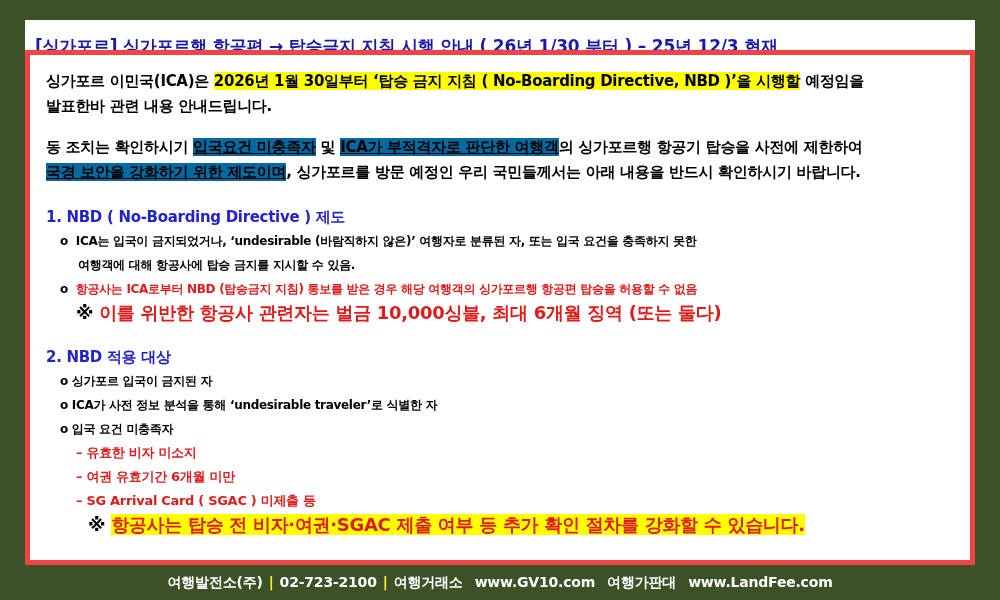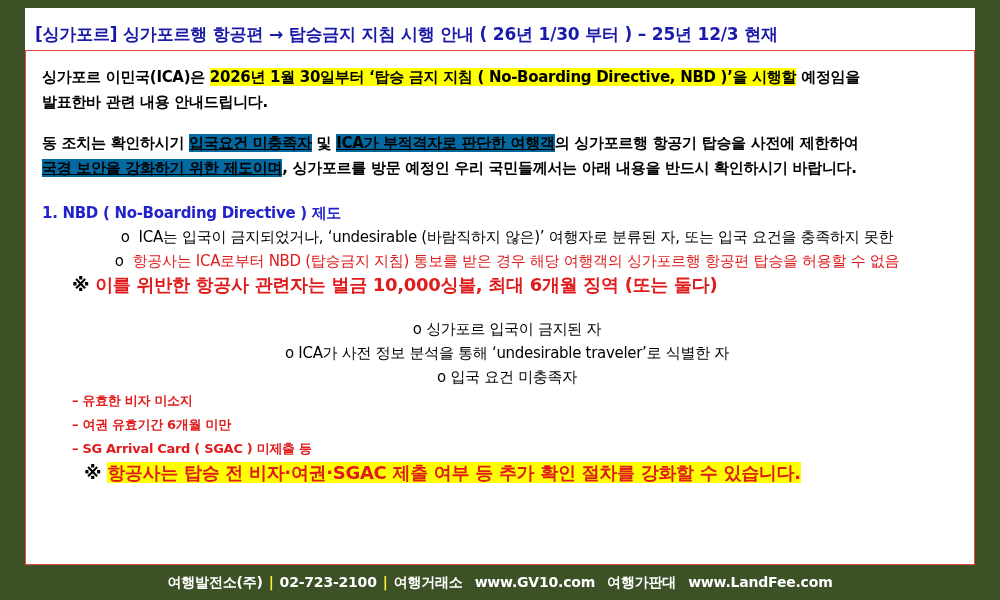--- a/index.html
+++ b/index.html
@@ -18,21 +18,21 @@
     position: relative;
     width: 1000px;
     height: 600px;
     box-sizing: border-box;
   }
 
   
   .title-bar {
     position: absolute;
     left: 25px;
-    top: 8px;
+    top: 20px;
     width: 950px;
     height: 53px;
     background: #ffffff;
     display: flex;
     align-items: center;
     box-sizing: border-box;
   }
   .title-text {
     font-size: 17px;
     font-weight: bold;
@@ -43,21 +43,21 @@
   }
 
   
   .content {
     position: absolute;
     left: 25px;
     top: 50px;
     width: 950px;
     height: 515px;
     background: #ffffff;
-    border: 1px solid #ef4444;
+    border: 5px solid #ef4444;
     box-sizing: border-box;
     padding: 14px 16px 0 16px;
   }
 
   
   .para {
     font-size: 15px;
     font-weight: bold;
     color: #000000;
     line-height: 25px;
@@ -78,28 +78,27 @@
   .sec-head {
     font-size: 15px;
     font-weight: bold;
     color: #2323cc;
     line-height: 24px;
     letter-spacing: -0.3px;
     white-space: nowrap;
   }
 
   .bullet-row {
-    font-size: 15px;
-    font-weight: normal;
+    font-size: 12px;
+    font-weight: bold;
     color: #000000;
     line-height: 24px;
     letter-spacing: -0.3px;
     white-space: nowrap;
     padding-left: 14px;
-    text-align: center;
   }
   .bullet-row.cont {
     padding-left: 32px;
   }
   .bullet-mark {
     color: #000000;
   }
   .red {
     color: #e01b1b;
   }
@@ -167,27 +166,29 @@
     <div class="gap-md"></div>
 
     <div class="para"><span>동 조치는 확인하시기 </span><span class="hl-u">입국요건 미충족자</span><span> 및 </span><span class="hl-u">ICA가 부적격자로 판단한 여행객</span><span>의 싱가포르행 항공기 탑승을 사전에 제한하여</span></div>
     <div class="para"><span class="hl-u">국경 보안을 강화하기 위한 제도이며</span><span>, 싱가포르를 방문 예정인 우리 국민들께서는 아래 내용을 반드시 확인하시기 바랍니다.</span></div>
 
     <div class="gap-lg"></div>
 
     <div class="sec-head">1. NBD ( No-Boarding Directive ) 제도</div>
 
     <div class="bullet-row"><span class="bullet-mark">o</span>&nbsp; <span>ICA는 입국이 금지되었거나, ‘undesirable (바람직하지 않은)’ 여행자로 분류된 자, 또는 입국 요건을 충족하지 못한</span></div>
+    <div class="bullet-row cont">여행객에 대해 항공사에 탑승 금지를 지시할 수 있음.</div>
 
     <div class="bullet-row"><span class="bullet-mark">o</span>&nbsp; <span class="red">항공사는 ICA로부터 NBD (탑승금지 지침) 통보를 받은 경우 해당 여행객의 싱가포르행 항공편 탑승을 허용할 수 없음</span></div>
 
     <div class="note-row"><span>※</span> <span class="red">이를 위반한 항공사 관련자는 벌금 10,000싱불, 최대 6개월 징역 (또는 둘다)</span></div>
 
     <div class="gap-lg"></div>
 
+    <div class="sec-head">2. NBD 적용 대상</div>
 
     <div class="bullet-row"><span class="bullet-mark">o</span> <span>싱가포르 입국이 금지된 자</span></div>
     <div class="bullet-row"><span class="bullet-mark">o</span> <span>ICA가 사전 정보 분석을 통해 ‘undesirable traveler’로 식별한 자</span></div>
     <div class="bullet-row"><span class="bullet-mark">o</span> <span>입국 요건 미충족자</span></div>
 
     <div class="dash-row"><span>–</span> <span>유효한 비자 미소지</span></div>
     <div class="dash-row"><span>–</span> <span>여권 유효기간 6개월 미만</span></div>
     <div class="dash-row"><span>–</span> <span>SG Arrival Card ( SGAC ) 미제출 등</span></div>
 
     <div class="note-row" style="padding-left:42px"><span>※</span> <span class="hl red">항공사는 탑승 전 비자·여권·SGAC 제출 여부 등 추가 확인 절차를 강화할 수 있습니다.</span></div>

